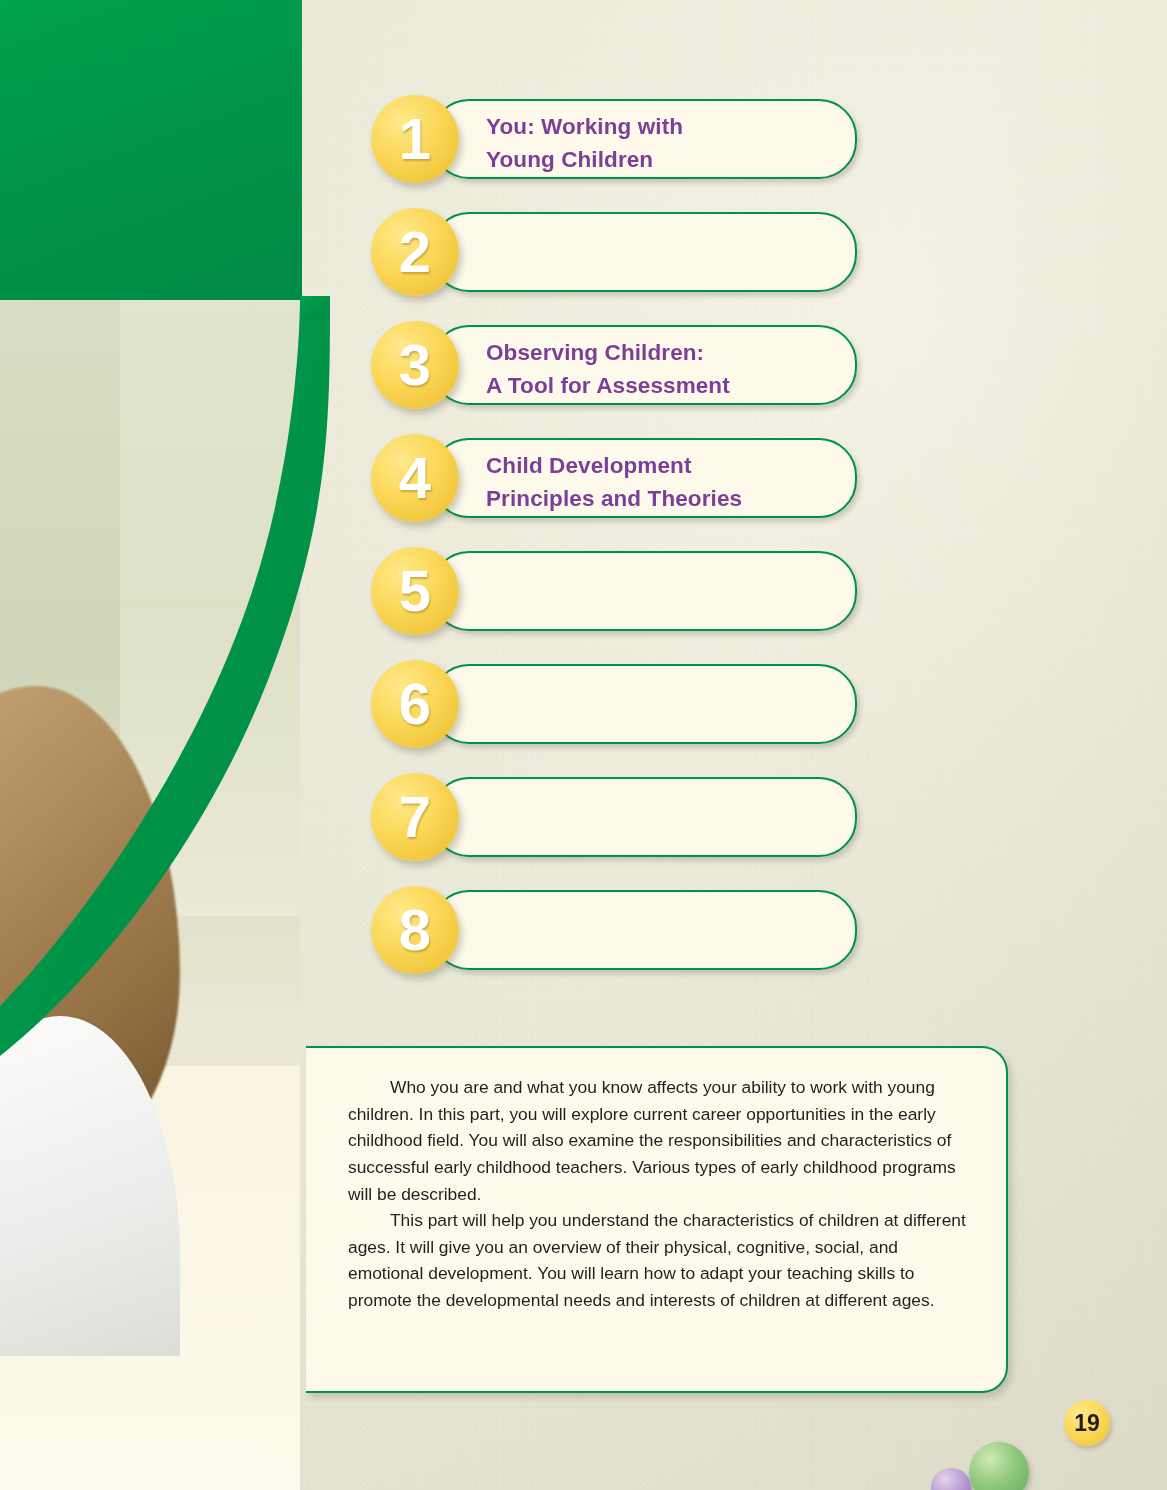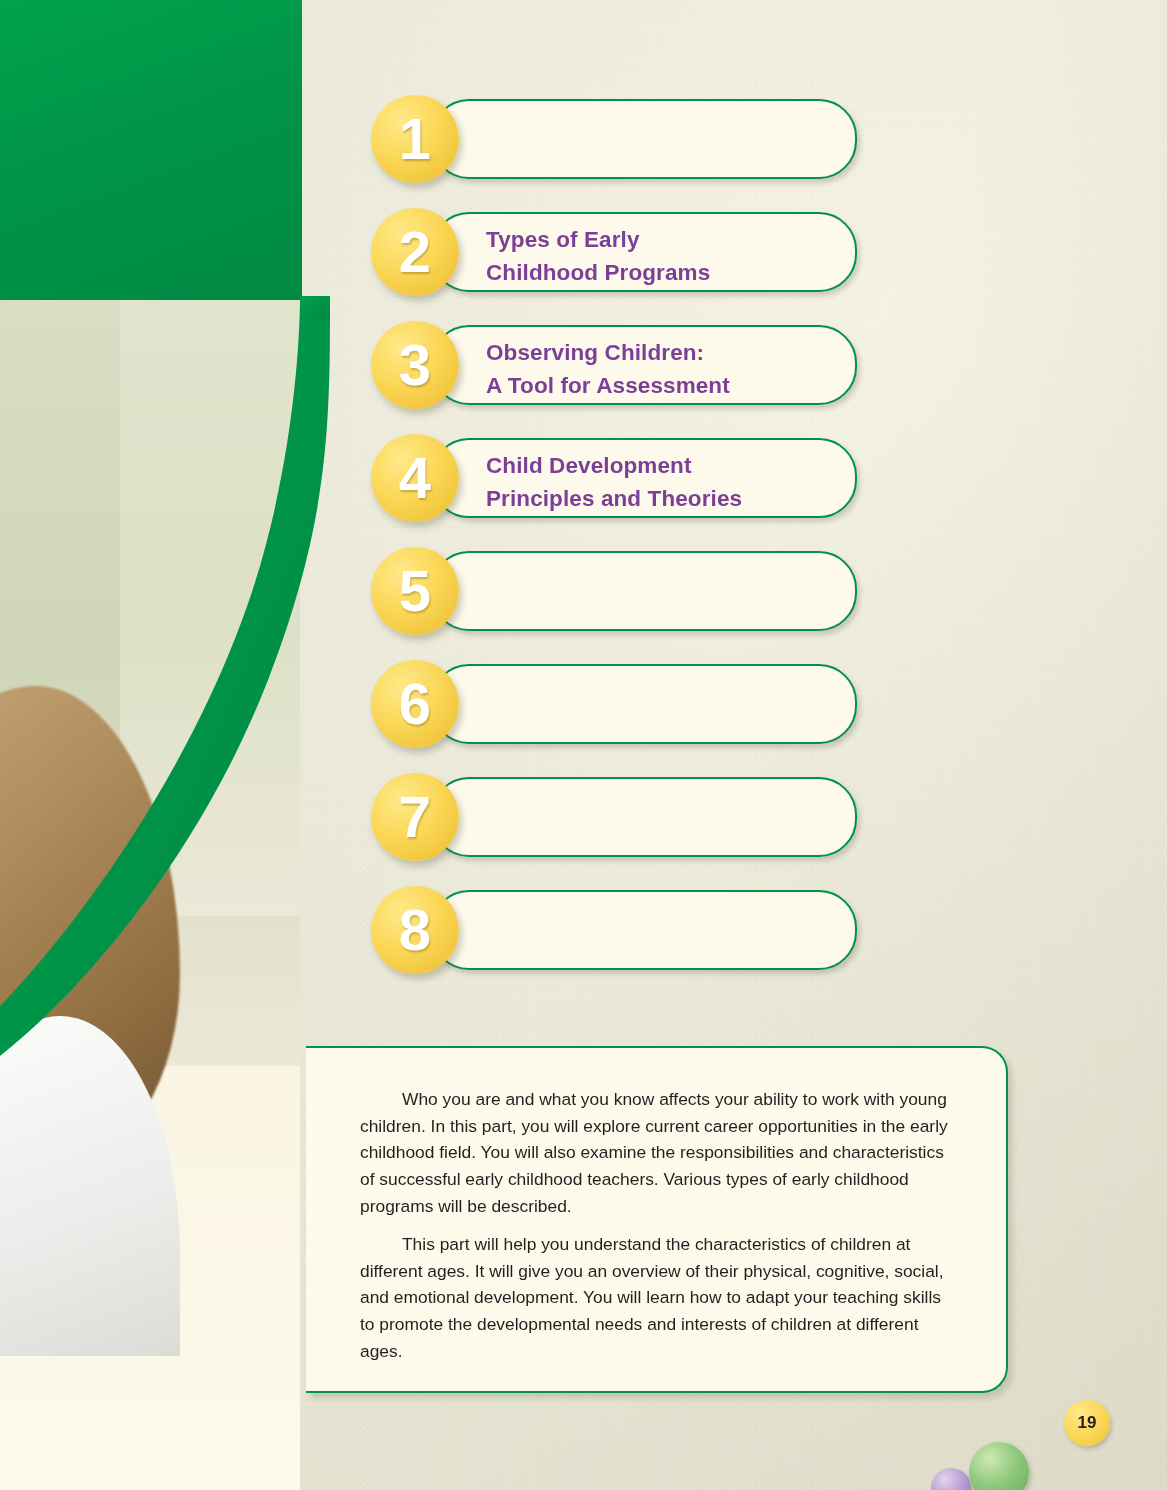--- a/index.html
+++ b/index.html
@@ -176,35 +176,35 @@
     border-radius: 0 26px 26px 0;
     box-shadow: 4px 5px 6px rgba(90,90,70,.22);
   }
   .panel-inner {
     padding: 26px 36px 20px 42px;
     color: #231f20;
     font-size: 17.4px;
     line-height: 1.53;
   }
   .panel-inner p {
-    margin: 12px;
+    margin: 0;
     text-indent: 42px;
   }
 
   
   .page-num {
     position: absolute;
     right: 57px;
     bottom: 44px;
     width: 46px;
     height: 46px;
     border-radius: 50%;
     background: radial-gradient(circle at 34% 30%, #ffe98a 0%, #fbd757 50%, #edc133 100%);
     color: #231f20;
-    font-size: 17px;
+    font-size: 23px;
     font-weight: bold;
     display: flex;
     align-items: center;
     justify-content: center;
     box-shadow: 2px 3px 4px rgba(90,85,55,.28);
   }
   .dot-green {
     position: absolute;
     right: 138px;
     bottom: -12px;
@@ -258,27 +258,27 @@
     </defs>
     <path d="M302,0 L302,300 C302,300 290,470 225,640 C160,810 60,940 0,1010 L0,1180 L430,1180 L430,0 Z" fill="none"></path>
     <path d="M300,296 C300,296 302,470 236,636 C176,790 74,930 0,1006 L0,1056 C96,980 206,840 268,680 C330,520 330,420 330,296 Z" fill="url(#gcurve)"></path>
     <path d="M300,296 L330,296 L330,320 L300,320 Z" fill="url(#gcurve)"></path>
   </svg>
 
   <div class="chapters">
 
     <div class="chapter">
       <div class="bar"></div>
+      <div class="bar-title">You: Working with
+Young Children</div>
       <div class="num">1</div>
     </div>
 
     <div class="chapter">
       <div class="bar"></div>
-      <div class="bar-title">Types of Early
-Childhood Programs</div>
       <div class="num">2</div>
     </div>
 
     <div class="chapter">
       <div class="bar"></div>
       <div class="bar-title">Observing Children:
 A Tool for Assessment</div>
       <div class="num">3</div>
     </div>
 

